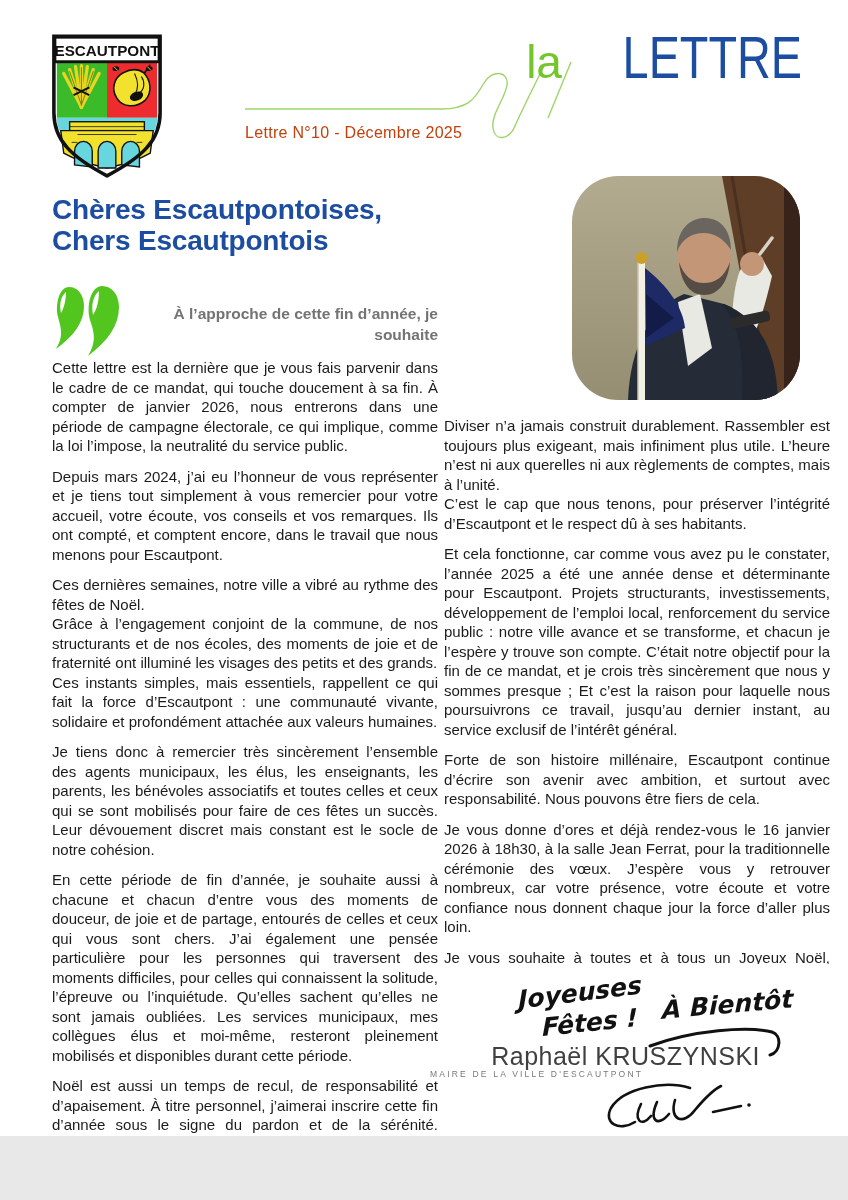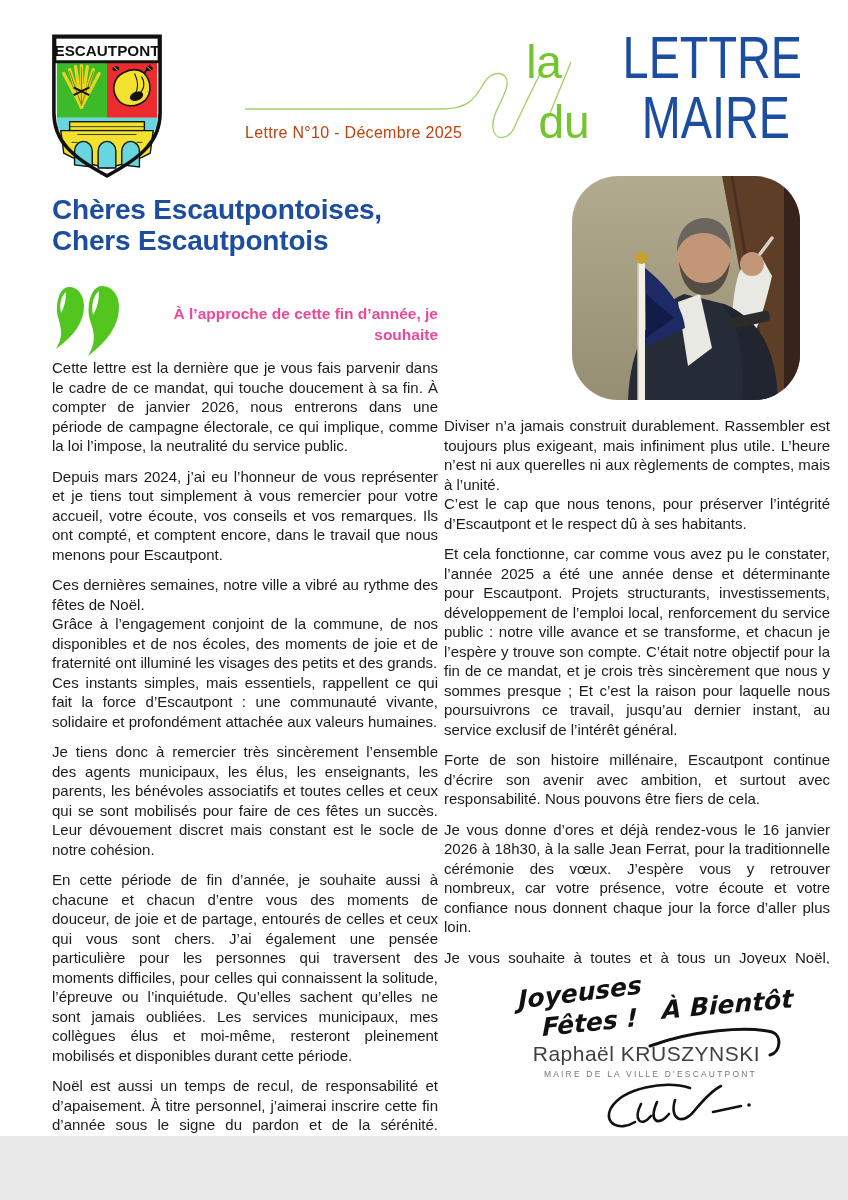--- a/index.html
+++ b/index.html
@@ -16,38 +16,38 @@
   .tbig{color:#1c4da1;font-size:60px;line-height:1;display:inline-block;transform:scaleX(.78);transform-origin:right bottom;letter-spacing:0px;}
 
   
   .heading{position:absolute;left:52px;top:194px;font-size:28px;line-height:31px;color:#1c4da1;font-weight:600;letter-spacing:-.2px;}
 
   
   .photo{position:absolute;left:572px;top:176px;width:228px;height:224px;border-radius:46px;overflow:hidden;}
 
   
   .quotes{position:absolute;left:52px;top:286px;}
-  .intro{position:absolute;left:120px;top:303px;width:318px;text-align:right;font-weight:bold;font-size:15.5px;line-height:21px;color:#ec4899;}
+  .intro{position:absolute;left:120px;top:303px;width:318px;text-align:right;font-weight:bold;font-size:15.5px;line-height:21px;color:#737373;}
 
   
   .col{position:absolute;width:386px;font-size:15px;line-height:19.5px;color:#1b1b1b;}
   .col-left{left:52px;top:358px;height:784px;overflow:hidden;}
   .col-right{left:444px;top:416px;height:548px;overflow:hidden;}
   .para{margin-bottom:11px;}
   .seg{text-align:justify;}
 
   
   .sig-area{position:absolute;left:430px;top:972px;width:400px;height:170px;}
   .hand{position:absolute;font-family:"DejaVu Sans",sans-serif;font-weight:bold;font-style:italic;color:#111;white-space:nowrap;}
   .hand1{left:88px;top:6px;font-size:25px;transform:rotate(-7deg) skewX(-6deg);}
   .hand2{left:112px;top:36px;font-size:25px;transform:rotate(-6deg) skewX(-6deg);}
   .hand3{left:232px;top:18px;font-size:25px;transform:rotate(-5deg) skewX(-6deg);}
   .sig-flourish{position:absolute;left:218px;top:52px;}
-  .mayor-name{position:absolute;left:0;top:70px;width:330px;text-align:right;font-size:21px;color:#3f3f3f;letter-spacing:.5px;}
-  .mayor-role{position:absolute;left:0;top:97px;width:327px;text-align:right;font-size:8.5px;color:#787878;letter-spacing:2.2px;}
+  .mayor-name{position:absolute;left:0;top:70px;width:330px;text-align:right;font-size:25px;color:#3f3f3f;letter-spacing:.5px;}
+  .mayor-role{position:absolute;left:0;top:97px;width:327px;text-align:left;font-size:8.5px;color:#787878;letter-spacing:2.2px;}
   .sig-scrawl{position:absolute;left:165px;top:106px;}
 
   
   .footer-left{position:absolute;left:40px;top:1150px;width:392px;text-align:center;color:#3a65b5;}
   .footer-address{font-size:13px;margin-top:15px;}
   .footer-site{font-size:14px;font-weight:bold;font-style:italic;margin-top:2px;}
   .contact-pill{position:absolute;left:443px;top:1147px;width:354px;height:36px;border-radius:18px;
                 background:#1c2f9e;color:#7dd3fc;display:flex;align-items:center;justify-content:center;
                 font-size:19.5px;letter-spacing:.2px;}
 </style>
@@ -112,24 +112,20 @@
       <path d="M305,66 L328,10" fill="none" stroke="#a0d36a" stroke-width="1.4"></path>
     </svg>
   </div>
 
   <div class="issue">Lettre N°10 - Décembre 2025</div>
 
   <div class="title">
     <div class="trow">
       <span class="tsmall">la</span>
       <span class="tbig">LETTRE</span>
-    </div>
-    <div class="trow">
-      <span class="tsmall">du</span>
-      <span class="tbig">MAIRE</span>
     </div>
   </div>
 
   <div class="heading">
     <div>Chères Escautpontoises,</div>
     <div>Chers Escautpontois</div>
   </div>
 
   <div class="photo">
     <svg width="228" height="224" viewBox="0 0 228 224">
@@ -184,21 +180,21 @@
 
   <div class="col col-left">
       <div class="para">
         <div class="seg">Cette lettre est la dernière que je vous fais parvenir dans le cadre de ce mandat, qui touche doucement à sa fin. À compter de janvier 2026, nous entrerons dans une période de campagne électorale, ce qui implique, comme la loi l’impose, la neutralité du service public.</div>
       </div>
       <div class="para">
         <div class="seg">Depuis mars 2024, j’ai eu l’honneur de vous représenter et je tiens tout simplement à vous remercier pour votre accueil, votre écoute, vos conseils et vos remarques. Ils ont compté, et comptent encore, dans le travail que nous menons pour Escautpont.</div>
       </div>
       <div class="para">
         <div class="seg">Ces dernières semaines, notre ville a vibré au rythme des fêtes de Noël.</div>
-        <div class="seg">Grâce à l’engagement conjoint de la commune, de nos disponibles et de nos écoles, des moments de joie et de fraternité ont illuminé les visages des petits et des grands.</div>
+        <div class="seg">Grâce à l’engagement conjoint de la commune, de nos structurants et de nos écoles, des moments de joie et de fraternité ont illuminé les visages des petits et des grands.</div>
         <div class="seg">Ces instants simples, mais essentiels, rappellent ce qui fait la force d’Escautpont : une communauté vivante, solidaire et profondément attachée aux valeurs humaines.</div>
       </div>
       <div class="para">
         <div class="seg">Je tiens donc à remercier très sincèrement l’ensemble des agents municipaux, les élus, les enseignants, les parents, les bénévoles associatifs et toutes celles et ceux qui se sont mobilisés pour faire de ces fêtes un succès. Leur dévouement discret mais constant est le socle de notre cohésion.</div>
       </div>
       <div class="para">
         <div class="seg">En cette période de fin d’année, je souhaite aussi à chacune et chacun d’entre vous des moments de douceur, de joie et de partage, entourés de celles et ceux qui vous sont chers. J’ai également une pensée particulière pour les personnes qui traversent des moments difficiles, pour celles qui connaissent la solitude, l’épreuve ou l’inquiétude. Qu’elles sachent qu’elles ne sont jamais oubliées. Les services municipaux, mes collègues élus et moi-même, resteront pleinement mobilisés et disponibles durant cette période.</div>
       </div>
       <div class="para">
         <div class="seg">Noël est aussi un temps de recul, de responsabilité et d’apaisement. À titre personnel, j’aimerai inscrire cette fin d’année sous le signe du pardon et de la sérénité. J’accorde ce pardon à toutes celles et ceux qui ont pu, ces derniers mois, porter atteinte à ma personne, aux agents municipaux, aux élus ou à l’image de notre commune.</div>

